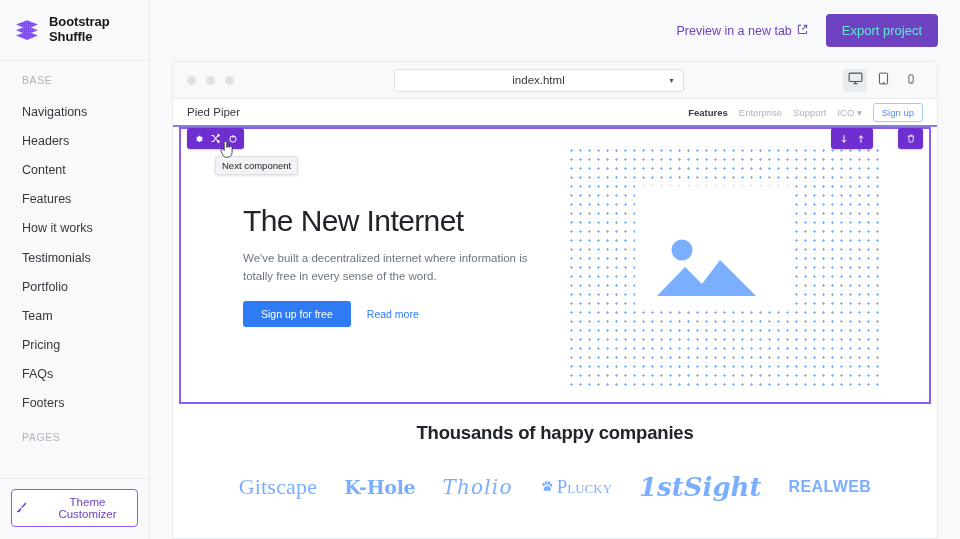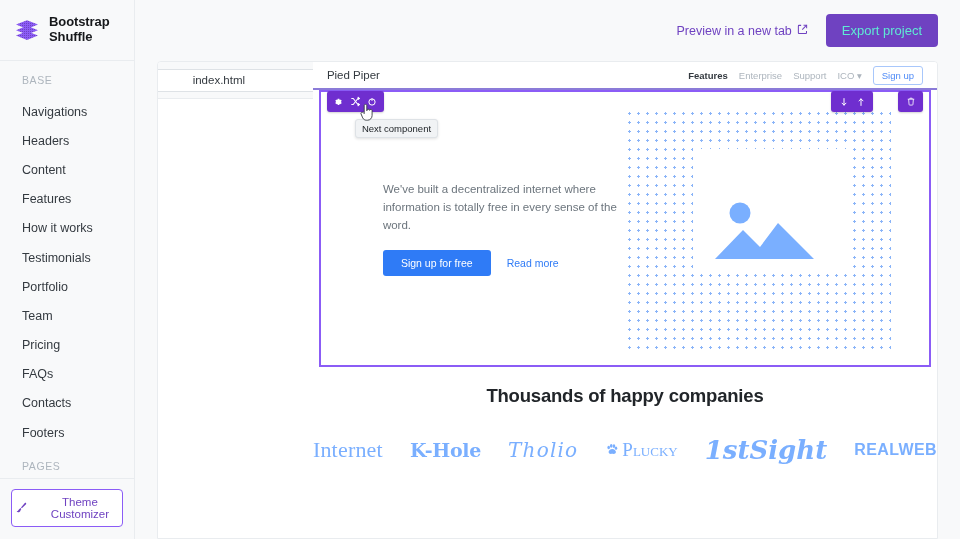--- a/index.html
+++ b/index.html
@@ -63,21 +63,21 @@
   .export-btn {
     background: #6f42c1; color: #5eead4; border: 0; border-radius: 4px;
     font-size: 13px; padding: 9px 16px; cursor: pointer;
     font-family: "Liberation Sans", sans-serif;
   }
 
   
   .editor-wrap { flex: 1; padding: 0 22px 0 22px; }
   .browser {
     background: #fff; border: 1px solid #e9ecef; border-radius: 4px 4px 0 0;
-    height: 100%; display: flex; flex-direction: row; overflow: hidden;
+    height: 100%; display: flex; flex-direction: column; overflow: hidden;
   }
   .browser-bar {
     height: 37px; flex: 0 0 37px; background: #f8f9fa;
     border-bottom: 1px solid #e9ecef;
     display: flex; align-items: center; padding: 0 14px;
   }
   .dots { display: flex; gap: 10px; }
   .dot { width: 9px; height: 9px; border-radius: 50%; background: #dee2e6; cursor: pointer; }
   .file-select {
     position: absolute; left: 50%; transform: translateX(-50%);
@@ -220,21 +220,20 @@
       <div class="nav-item">Navigations</div>
       <div class="nav-item">Headers</div>
       <div class="nav-item">Content</div>
       <div class="nav-item">Features</div>
       <div class="nav-item">How it works</div>
       <div class="nav-item">Testimonials</div>
       <div class="nav-item">Portfolio</div>
       <div class="nav-item">Team</div>
       <div class="nav-item">Pricing</div>
       <div class="nav-item">FAQs</div>
-      <div class="nav-item">Contacts</div>
       <div class="nav-item">Footers</div>
 
       <div class="nav-heading pages">PAGES</div>
     </div>
 
     <div class="sidebar-footer">
       <button class="theme-btn">
         <span>
           <svg width="11" height="11" viewBox="0 0 16 16" fill="#6f42c1">
             <path d="M14.5 1.3c-.5-.5-1.3-.4-1.7.1L7.3 8l1.2 1.2 6.1-5.9c.5-.4.5-1.2-.1-1.6z"></path>
@@ -370,20 +369,21 @@
               <span class="tool-btn">
                 <svg width="10" height="11" viewBox="0 0 16 16" fill="none" stroke="#fff" stroke-width="1.3">
                   <path d="M2.8 4.3h10.4"></path>
                   <path d="M6.2 4.3V2.7h3.6v1.6"></path>
                   <path d="M4.2 4.3l.7 8.4c0 .6.5 1 1 1h4.2c.6 0 1-.4 1-1l.7-8.4"></path>
                 </svg>
               </span>
             </div>
 
             <div class="hero-left">
+              <h1 class="hero-title">The New Internet</h1>
               <p class="hero-sub">We've built a decentralized internet where information is totally free in every sense of the word.</p>
               <div class="hero-actions">
                 <button class="hero-cta">Sign up for free</button>
                 <span class="hero-more">Read more</span>
               </div>
             </div>
 
             <div class="hero-right">
               <div class="dotbox">
                 <div class="dotbox-inner">
@@ -394,21 +394,21 @@
                     </svg>
                   </span>
                 </div>
               </div>
             </div>
           </div>
 
           <div class="companies">
             <div class="companies-title">Thousands of happy companies</div>
             <div class="logos">
-              <span class="lg lg1">Internet</span>
+              <span class="lg lg1">Gitscape</span>
               <span class="lg lg2">K-Hole</span>
               <span class="lg lg3">Tholio</span>
               <span class="lg lg4">
                 <span>
                   <svg width="14" height="14" viewBox="0 0 16 16" fill="#7aafff">
                     <ellipse cx="4.2" cy="6.2" rx="1.5" ry="2"></ellipse>
                     <ellipse cx="7.1" cy="4.4" rx="1.5" ry="2.1"></ellipse>
                     <ellipse cx="10.2" cy="4.7" rx="1.5" ry="2.1"></ellipse>
                     <ellipse cx="12.6" cy="7" rx="1.4" ry="1.8"></ellipse>
                     <path d="M8.3 8c2.3 0 4.2 1.7 4.2 3.4 0 1.5-1.3 2.2-2.6 2.2-.7 0-1.1-.2-1.6-.2s-.9.2-1.6.2c-1.3 0-2.6-.7-2.6-2.2C4.1 9.7 6 8 8.3 8z"></path>

